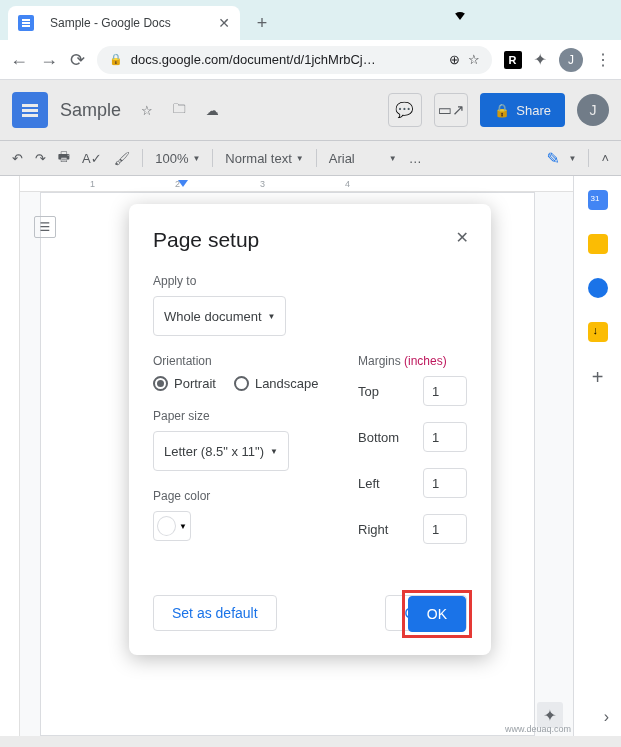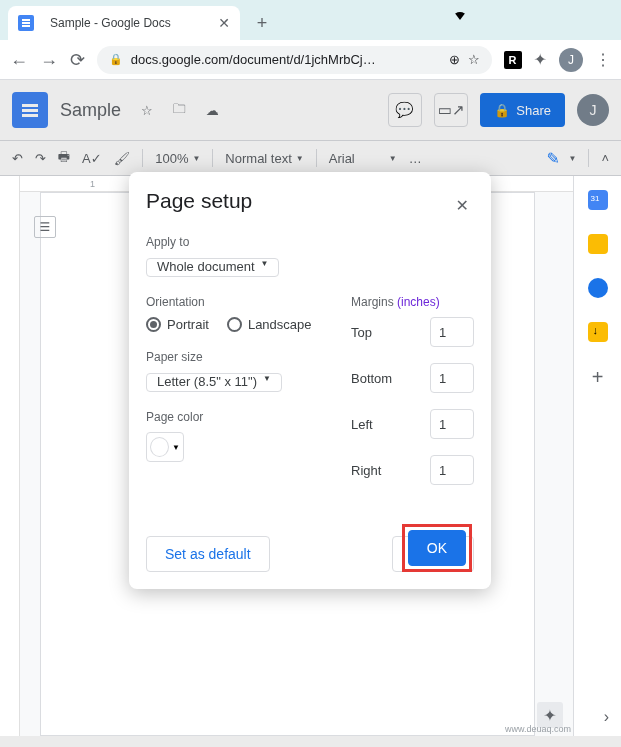--- a/index.html
+++ b/index.html
@@ -52,38 +52,38 @@
 .cal::after{content:"31";position:absolute;color:#fff;font-size:8px;left:3px;top:4px}
 .keep{background:#fbbc04}
 .tasks{background:#1a73e8;border-radius:50%}
 .maps{background:#fbbc04;position:relative}
 .maps::after{content:"↓";color:#000;font-size:11px;position:absolute;left:5px;top:2px}
 .plus{color:#5f6368;font-size:20px}
 .explore{position:absolute;right:58px;bottom:8px;width:26px;height:26px;background:#e8eaed;border-radius:3px;display:flex;align-items:center;justify-content:center;color:#5f6368}
 .sidechev{position:absolute;right:12px;bottom:10px;color:#5f6368;font-size:16px}
 .watermark{position:absolute;right:50px;bottom:2px;font-size:9px;color:#9aa0a6}
 .overlay{position:absolute;top:80px;left:0;right:0;bottom:0;background:rgba(0,0,0,0.08)}
-.dialog{position:absolute;left:129px;top:172px;width:362px;background:#fff;border-radius:8px;box-shadow:0 4px 20px rgba(0,0,0,0.25);padding:17px}
+.dialog{position:absolute;left:129px;top:204px;width:362px;background:#fff;border-radius:8px;box-shadow:0 4px 20px rgba(0,0,0,0.25);padding:24px}
 .dtitle{font-size:21px;color:#202124;margin-bottom:22px}
 .dclose{position:absolute;right:22px;top:24px;color:#5f6368;font-size:16px;cursor:pointer}
 .dlabel{font-size:12px;color:#5f6368;font-weight:500;margin-bottom:8px}
-.dsel{border:1px solid #dadce0;border-radius:4px;height:19px;display:inline-flex;padding:0 10px;font-size:13px;color:#3c4043;gap:6px}
+.dsel{border:1px solid #dadce0;border-radius:4px;height:40px;display:inline-flex;align-items:center;padding:0 10px;font-size:13px;color:#3c4043;gap:6px}
 .dcols{display:flex;gap:50px;margin-top:18px}
 .dleft{width:155px}
 .dright{flex:1}
 .radios{display:flex;gap:18px;margin-bottom:18px}
 .radio{display:flex;align-items:center;gap:6px;font-size:13px;color:#3c4043}
 .rcircle{width:15px;height:15px;border:2px solid #5f6368;border-radius:50%;display:flex;align-items:center;justify-content:center}
 .rcircle.sel::after{content:"";width:7px;height:7px;background:#5f6368;border-radius:50%}
 .colorswatch{width:38px;height:30px;border:1px solid #dadce0;border-radius:4px;display:flex;align-items:center;padding:3px;gap:3px;margin-top:4px}
 .swcircle{width:20px;height:20px;border:1px solid #dadce0;border-radius:50%;background:#fff}
 .mrow{display:flex;align-items:center;justify-content:space-between;margin-bottom:16px}
 .mlbl{font-size:13px;color:#3c4043}
 .minput{width:44px;height:30px;border:1px solid #dadce0;border-radius:4px;text-align:left;padding:0 8px;font-size:13px;color:#3c4043}
-.inches{color:#6d28d9;font-weight:400}
+.inches{color:#be185d;font-weight:400}
 .dactions{display:flex;gap:16px;margin-top:35px;align-items:center}
 .dbtn{height:36px;border:1px solid #dadce0;border-radius:4px;padding:0 18px;font-size:14px;font-weight:500;color:#1a73e8;display:flex;align-items:center;background:#fff}
 .dbtn.primary{background:#1a73e8;color:#fff;border-color:#1a73e8}
 .highlight{border:3px solid #e53935;padding:3px;position:absolute;right:19px;bottom:17px}
 .spacer{flex:1}
 </style>
 </head>
 <body>
 
 <div class="win-controls">

